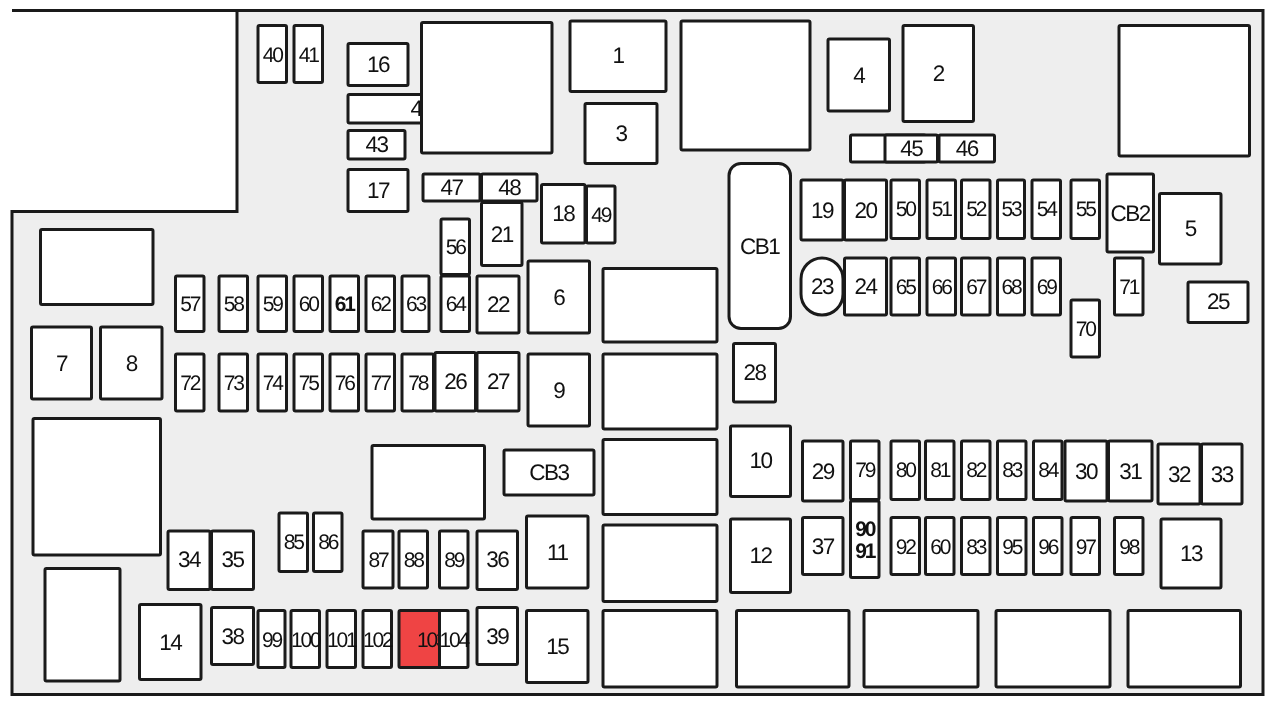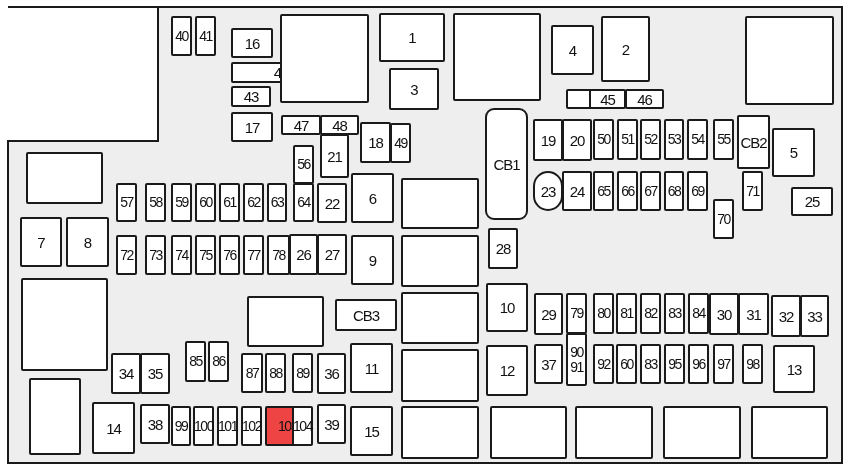--- a/index.html
+++ b/index.html
@@ -66,21 +66,21 @@
       <div class="box small" style="left: 713px; top: 171px; width: 21px; height: 40px; background: rgb(255, 255, 255); border-color: rgb(26, 26, 26); margin-top: 28px;">70</div>
       <div class="box small" style="left: 742px; top: 171px; width: 21px; height: 40px; background: rgb(255, 255, 255); border-color: rgb(26, 26, 26);">71</div>
       <div class="box" style="left: 791px; top: 187px; width: 42px; height: 29px; background: rgb(255, 255, 255); border-color: rgb(26, 26, 26);">25</div>
       <div class="box" style="left: 26px; top: 152px; width: 77px; height: 52px; background: rgb(255, 255, 255); border-color: rgb(26, 26, 26);"></div>
       <div class="box" style="left: 20px; top: 217px; width: 42px; height: 50px; background: rgb(255, 255, 255); border-color: rgb(26, 26, 26);">7</div>
       <div class="box" style="left: 66px; top: 217px; width: 43px; height: 50px; background: rgb(255, 255, 255); border-color: rgb(26, 26, 26);">8</div>
       <div class="box small" style="left: 116px; top: 183px; width: 21px; height: 39px; background: rgb(255, 255, 255); border-color: rgb(26, 26, 26);">57</div>
       <div class="box small" style="left: 145px; top: 183px; width: 21px; height: 39px; background: rgb(255, 255, 255); border-color: rgb(26, 26, 26);">58</div>
       <div class="box small" style="left: 171px; top: 183px; width: 21px; height: 39px; background: rgb(255, 255, 255); border-color: rgb(26, 26, 26);">59</div>
       <div class="box small" style="left: 195px; top: 183px; width: 21px; height: 39px; background: rgb(255, 255, 255); border-color: rgb(26, 26, 26);">60</div>
-      <div class="box small" style="left: 219px; top: 183px; width: 21px; height: 39px; background: rgb(255, 255, 255); border-color: rgb(26, 26, 26);">61</div>
+      <div class="box small" style="left: 219px; top: 183px; width: 21px; height: 39px; background: rgb(255, 255, 255); border-color: rgb(26, 26, 26); font-weight: bold;">61</div>
       <div class="box small" style="left: 243px; top: 183px; width: 21px; height: 39px; background: rgb(255, 255, 255); border-color: rgb(26, 26, 26);">62</div>
       <div class="box small" style="left: 267px; top: 183px; width: 20px; height: 39px; background: rgb(255, 255, 255); border-color: rgb(26, 26, 26);">63</div>
       <div class="box small" style="left: 293px; top: 183px; width: 21px; height: 39px; background: rgb(255, 255, 255); border-color: rgb(26, 26, 26);">64</div>
       <div class="box" style="left: 317px; top: 183px; width: 30px; height: 40px; background: rgb(255, 255, 255); border-color: rgb(26, 26, 26);">22</div>
       <div class="box" style="left: 351px; top: 173px; width: 43px; height: 50px; background: rgb(255, 255, 255); border-color: rgb(26, 26, 26);">6</div>
       <div class="box small" style="left: 116px; top: 235px; width: 21px; height: 40px; background: rgb(255, 255, 255); border-color: rgb(26, 26, 26);">72</div>
       <div class="box small" style="left: 145px; top: 235px; width: 21px; height: 40px; background: rgb(255, 255, 255); border-color: rgb(26, 26, 26);">73</div>
       <div class="box small" style="left: 171px; top: 235px; width: 21px; height: 40px; background: rgb(255, 255, 255); border-color: rgb(26, 26, 26);">74</div>
       <div class="box small" style="left: 195px; top: 235px; width: 21px; height: 40px; background: rgb(255, 255, 255); border-color: rgb(26, 26, 26);">75</div>
       <div class="box small" style="left: 219px; top: 235px; width: 21px; height: 40px; background: rgb(255, 255, 255); border-color: rgb(26, 26, 26);">76</div>
@@ -113,21 +113,21 @@
       <div class="box small" style="left: 185px; top: 341px; width: 21px; height: 41px; background: rgb(255, 255, 255); border-color: rgb(26, 26, 26);">85</div>
       <div class="box small" style="left: 208px; top: 341px; width: 21px; height: 41px; background: rgb(255, 255, 255); border-color: rgb(26, 26, 26);">86</div>
       <div class="box small" style="left: 241px; top: 353px; width: 22px; height: 40px; background: rgb(255, 255, 255); border-color: rgb(26, 26, 26);">87</div>
       <div class="box small" style="left: 265px; top: 353px; width: 21px; height: 40px; background: rgb(255, 255, 255); border-color: rgb(26, 26, 26);">88</div>
       <div class="box small" style="left: 292px; top: 353px; width: 21px; height: 40px; background: rgb(255, 255, 255); border-color: rgb(26, 26, 26);">89</div>
       <div class="box" style="left: 317px; top: 353px; width: 29px; height: 41px; background: rgb(255, 255, 255); border-color: rgb(26, 26, 26);">36</div>
       <div class="box" style="left: 350px; top: 343px; width: 43px; height: 50px; background: rgb(255, 255, 255); border-color: rgb(26, 26, 26);">11</div>
       <div class="box" style="left: 401px; top: 349px; width: 78px; height: 53px; background: rgb(255, 255, 255); border-color: rgb(26, 26, 26);"></div>
       <div class="box" style="left: 486px; top: 345px; width: 42px; height: 51px; background: rgb(255, 255, 255); border-color: rgb(26, 26, 26);">12</div>
       <div class="box" style="left: 534px; top: 344px; width: 29px; height: 40px; background: rgb(255, 255, 255); border-color: rgb(26, 26, 26);">37</div>
-      <div class="box small" style="left: 566px; top: 333px; width: 21px; height: 53px; background: rgb(255, 255, 255); border-color: rgb(26, 26, 26);">90
+      <div class="box small" style="left: 566px; top: 333px; width: 21px; height: 53px; background: rgb(255, 255, 255); border-color: rgb(26, 26, 26); font-weight: bold;">90
 91</div>
       <div class="box small" style="left: 593px; top: 344px; width: 21px; height: 40px; background: rgb(255, 255, 255); border-color: rgb(26, 26, 26);">92</div>
       <div class="box small" style="left: 616px; top: 344px; width: 21px; height: 40px; background: rgb(255, 255, 255); border-color: rgb(26, 26, 26);">60</div>
       <div class="box small" style="left: 640px; top: 344px; width: 21px; height: 40px; background: rgb(255, 255, 255); border-color: rgb(26, 26, 26);">83</div>
       <div class="box small" style="left: 664px; top: 344px; width: 21px; height: 40px; background: rgb(255, 255, 255); border-color: rgb(26, 26, 26);">95</div>
       <div class="box small" style="left: 688px; top: 344px; width: 21px; height: 40px; background: rgb(255, 255, 255); border-color: rgb(26, 26, 26);">96</div>
       <div class="box small" style="left: 713px; top: 344px; width: 21px; height: 40px; background: rgb(255, 255, 255); border-color: rgb(26, 26, 26);">97</div>
       <div class="box small" style="left: 742px; top: 344px; width: 21px; height: 40px; background: rgb(255, 255, 255); border-color: rgb(26, 26, 26);">98</div>
       <div class="box" style="left: 773px; top: 345px; width: 42px; height: 48px; background: rgb(255, 255, 255); border-color: rgb(26, 26, 26);">13</div>
       <div class="box" style="left: 29px; top: 378px; width: 52px; height: 77px; background: rgb(255, 255, 255); border-color: rgb(26, 26, 26);"></div>

